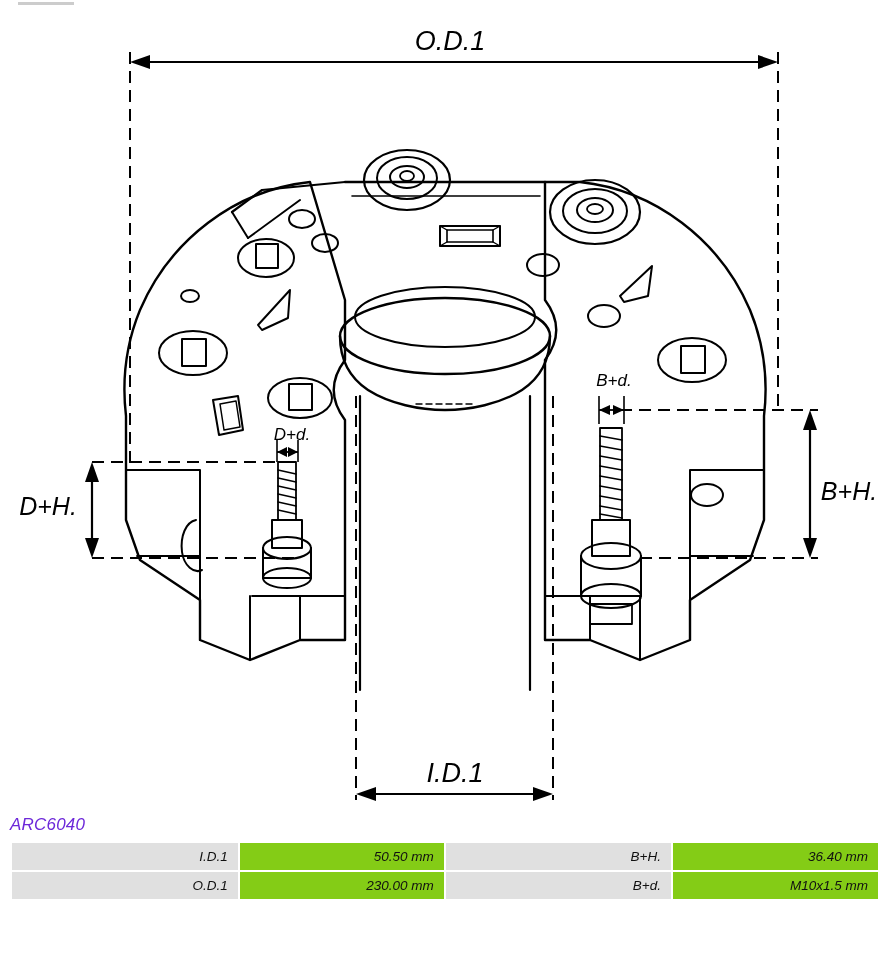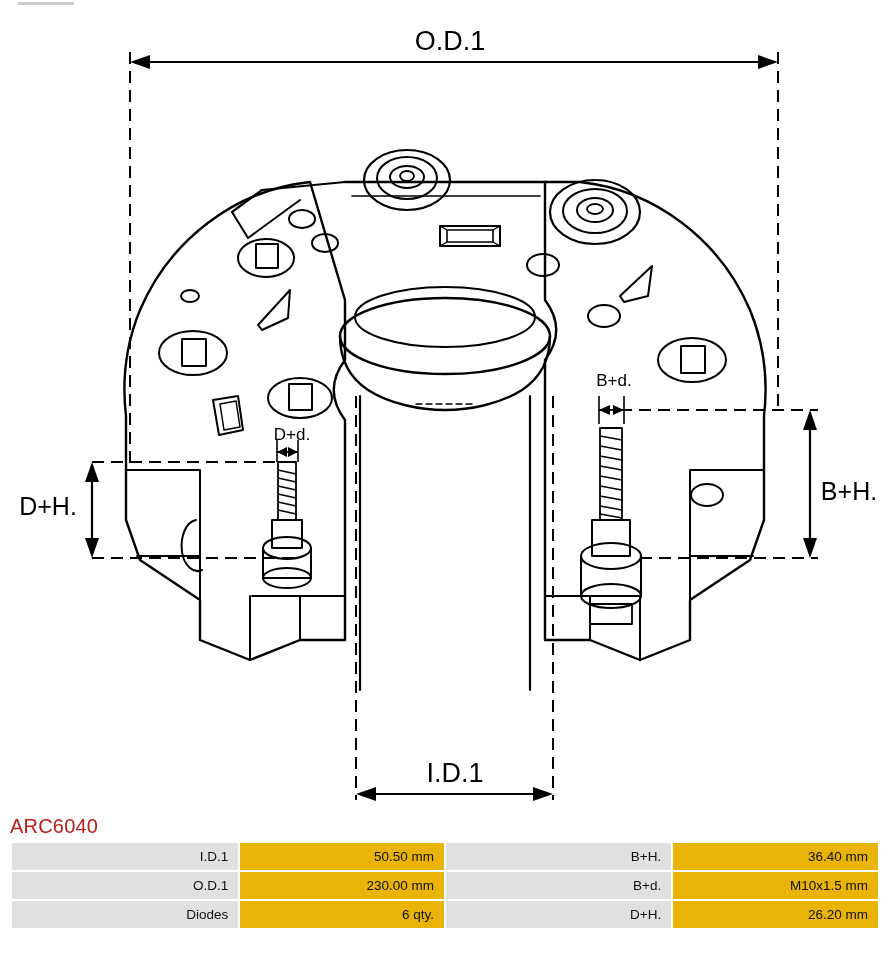--- a/index.html
+++ b/index.html
@@ -12,37 +12,38 @@
     height: 979px;
     font-family: "Liberation Sans", sans-serif;
     color: #000;
     position: relative;
     overflow: hidden;
   }
   .page {
     width: 890px;
     height: 962px;
     position: relative;
+    font-style: italic;
   }
   .diagram-wrap {
     position: absolute;
     left: 0;
     top: 0;
     width: 890px;
     height: 815px;
   }
   .diagram-wrap svg {
     display: block;
   }
   .part-code {
     position: absolute;
     left: 10px;
     top: 815px;
-    font-size: 20px;
-    color: #b91c1c;
+    font-size: 17px;
+    color: #6d28d9;
     font-family: "Liberation Sans", sans-serif;
     letter-spacing: 0.2px;
   }
   .spec-table {
     position: absolute;
     left: 10px;
     top: 841px;
     width: 870px;
     border-collapse: separate;
     border-spacing: 2px;
@@ -53,21 +54,21 @@
     padding: 0 10px;
     vertical-align: middle;
   }
   .spec-table td.label {
     background: #e0e0e0;
     text-align: right;
     width: 225px;
     color: #111;
   }
   .spec-table td.value {
-    background: #eab308;
+    background: #84cc16;
     text-align: right;
     width: 200px;
     color: #111;
   }
   .topline {
     position: absolute;
     left: 18px;
     top: 2px;
     width: 56px;
     height: 3px;
@@ -242,22 +243,16 @@
         <td class="value">50.50 mm</td>
         <td class="label">B+H.</td>
         <td class="value">36.40 mm</td>
       </tr>
       <tr>
         <td class="label">O.D.1</td>
         <td class="value">230.00 mm</td>
         <td class="label">B+d.</td>
         <td class="value">M10x1.5 mm</td>
       </tr>
-      <tr>
-        <td class="label">Diodes</td>
-        <td class="value">6 qty.</td>
-        <td class="label">D+H.</td>
-        <td class="value">26.20 mm</td>
-      </tr>
     </tbody>
   </table>
 
 </div>
 
 </body></html>

